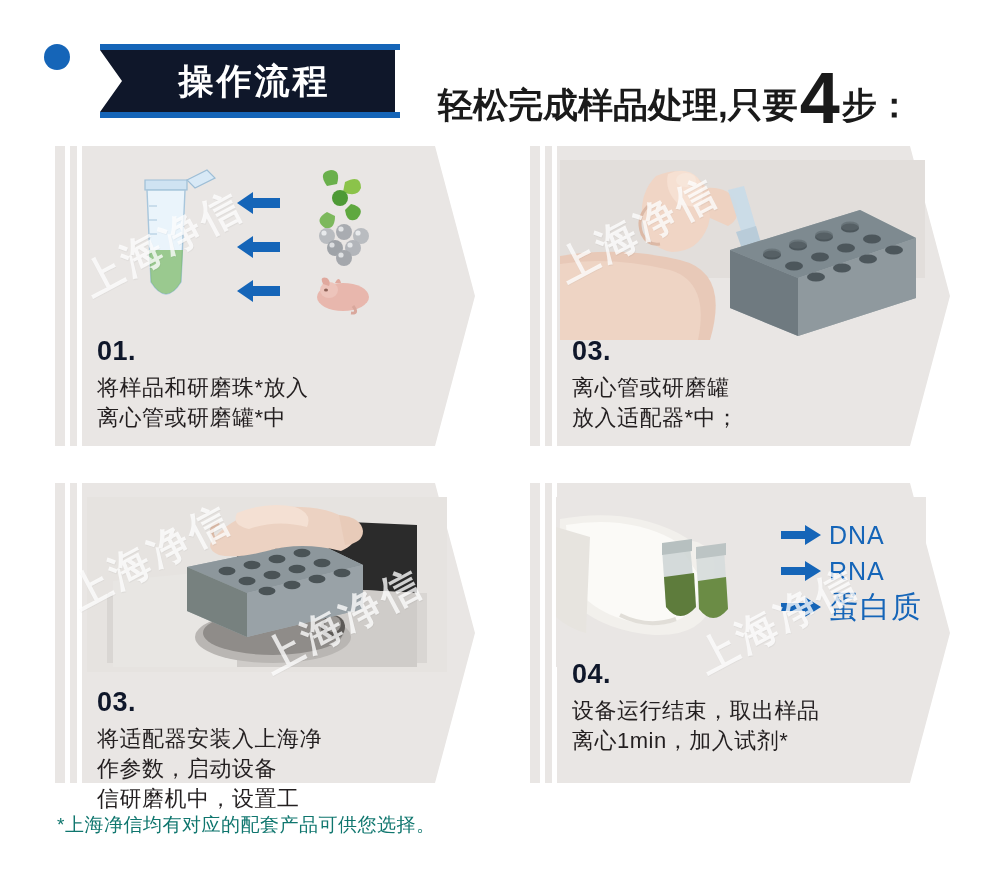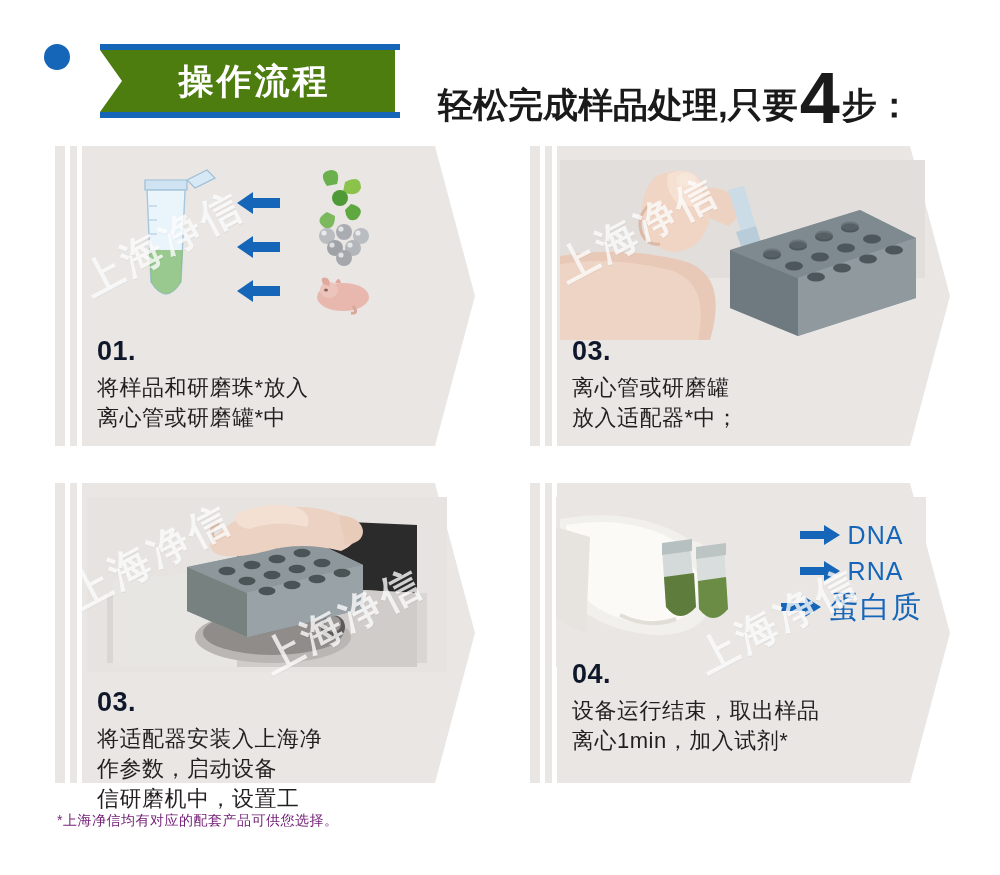--- a/index.html
+++ b/index.html
@@ -14,21 +14,21 @@
   
   .header { position: absolute; left: 0; top: 0; width: 1000px; height: 135px; }
   .hdr-dot {
     position: absolute; left: 44px; top: 44px;
     width: 26px; height: 26px; border-radius: 50%;
     background: #1565b8;
   }
   .hdr-banner {
     position: absolute; left: 100px; top: 50px;
     width: 295px; height: 62px;
-    background: #4d7c0f;
+    background: #0f172a;
     
     clip-path: polygon(0 0, 100% 0, 100% 100%, 0 100%, 22px 50%);
   }
   .hdr-banner-text {
     position: absolute; left: 0; top: 0; width: 100%; height: 100%;
     display: flex; align-items: center; justify-content: center;
     color: #ffffff; font-size: 35px; font-weight: bold; letter-spacing: 3px;
     padding-left: 14px;
   }
   .hdr-bracket-top {
@@ -98,24 +98,24 @@
     font-size: 40px; font-weight: bold; letter-spacing: 4px;
     transform: rotate(-28deg);
     white-space: nowrap;
     pointer-events: none;
     text-shadow: 0 1px 1px rgba(0,0,0,0.05);
   }
 
   
   .footnote {
     position: absolute; left: 57px; top: 812px;
-    font-size: 14px; color: #701a75; letter-spacing: 0.5px;
+    font-size: 19px; color: #0f766e; letter-spacing: 0.5px;
   }
   .dna-list { position: absolute; right: 6px; top: 26px; }
-  .dna-row { display: flex; align-items: center; height: 36px; justify-content: center; }
+  .dna-row { display: flex; align-items: center; height: 36px; }
   .dna-row .lbl {
     color: #1565b8; font-size: 25px; font-weight: normal; margin-left: 8px;
     letter-spacing: 1px;
   }
   .dna-row .lbl.cn { font-size: 30px; }
 </style>
 </head>
 <body>
 
 <div class="page">

